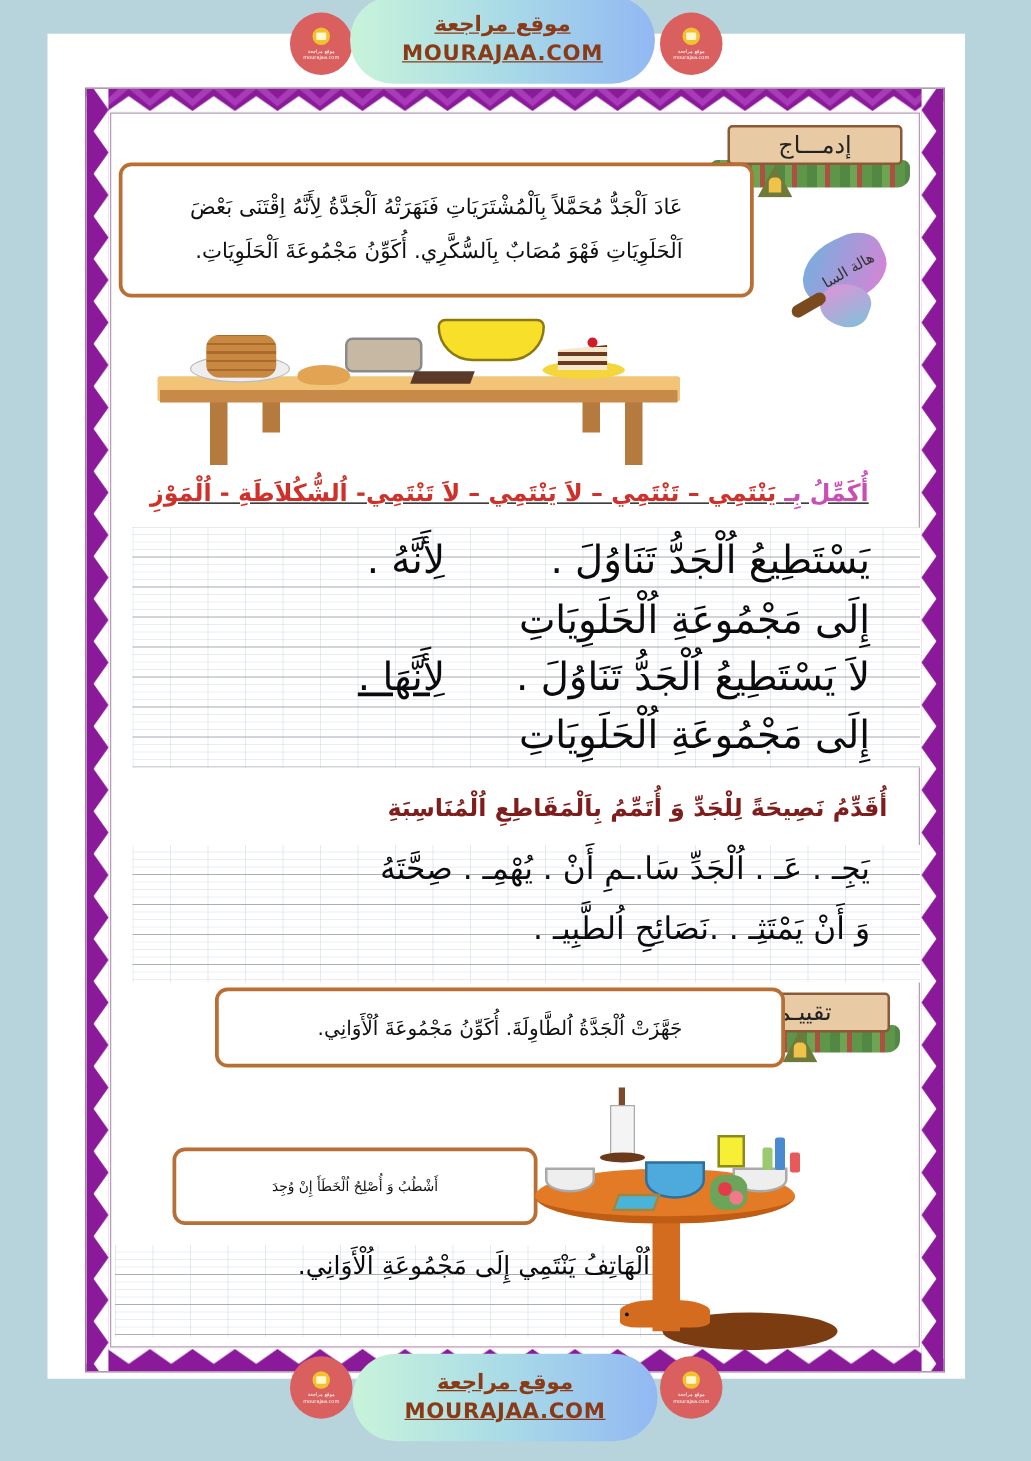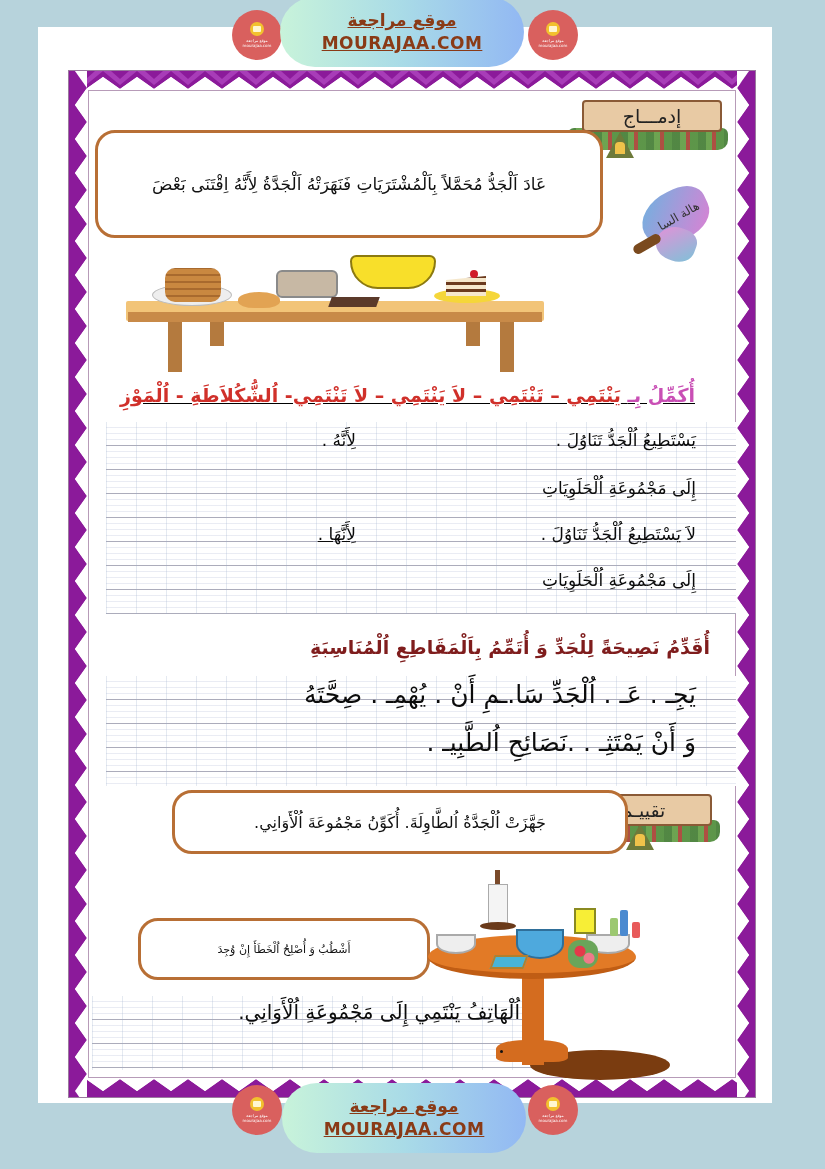--- a/index.html
+++ b/index.html
@@ -56,37 +56,37 @@
     .plaque-deco {
       position: absolute; height: 22px;
       background: repeating-linear-gradient(90deg, #3f7a2f 0 8px, #5d9a3e 8px 14px, #a43c2d 14px 18px, #4b8a35 18px 26px);
       border-radius: 6px 6px 10px 10px; opacity: 0.9;
     }
     .tent { position: absolute; width: 28px; height: 26px; background: #6d7a3a; clip-path: polygon(50% 0, 100% 100%, 0 100%); }
     .tent::after { content: ""; position: absolute; left: 9px; top: 10px; width: 10px; height: 12px; background: #f0c24a; border-radius: 4px 4px 0 0; }
 
     
     .box {
-      position: absolute; background: #fff; border: 3px solid #b86f35; border-radius: 20px;
+      position: absolute; background: #fff; border: 3px solid #b86f35; border-radius: 10px;
       direction: rtl; color: #111; display: flex; align-items: center; justify-content: center;
     }
     .box p { font-size: 17px; line-height: 35px; text-align: right; }
 
     
     .lined {
       position: absolute;
       background-color: #fff;
       background-image:
         linear-gradient(90deg, rgba(150,170,200,0.25) 1px, transparent 1px),
         linear-gradient(0deg, rgba(120,120,140,0.55) 1px, transparent 1px),
         linear-gradient(0deg, rgba(170,180,210,0.25) 1px, transparent 1px);
       background-size: 30px 100%, 100% 24px, 100% 6px;
     }
     .lined .line {
-      position: absolute; right: 40px; direction: rtl; font-size: 17px; color: #0b0b0b;
+      position: absolute; right: 40px; direction: rtl; font-size: 31px; color: #0b0b0b;
       white-space: nowrap;
     }
 
     .instr {
       position: absolute; direction: rtl; font-size: 19px; font-weight: bold; white-space: nowrap;
     }
 
     
     .table1-top { position: absolute; left: 126px; top: 301px; width: 418px; height: 20px; background: #f2c478; border-radius: 2px; }
     .table1-edge { position: absolute; left: 128px; top: 312px; width: 414px; height: 10px; background: #c88a48; }
@@ -192,20 +192,21 @@
 </div>
 
 <div class="plaque-deco" style="left:568px; top:128px; width:160px;"></div>
 <div class="tent" style="left:606px; top:132px;"></div>
 <div class="plaque" style="left:582px; top:100px; width:140px; height:32px;">
   <span>إدمـــاج</span>
 </div>
 <div class="box" style="left:95px; top:130px; width:508px; height:108px;">
   <div>
     <p>عَادَ اَلْجَدُّ مُحَمَّلاً بِاَلْمُشْتَرَيَاتِ فَنَهَرَتْهُ اَلْجَدَّةُ لِأَنَّهُ اِقْتَنَى بَعْضَ</p>
+    <p>اَلْحَلَوِيَاتِ فَهْوَ مُصَابٌ بِاَلسُّكَّرِي. أُكَوِّنُ مَجْمُوعَةَ اَلْحَلَوِيَاتِ.</p>
   </div>
 </div>
 <div class="butterfly">
   <div class="wing w1"></div>
   <div class="wing w2"></div>
   <div class="body-b"></div>
   <div class="name">هالة السا</div>
 </div>
 
 <div>

